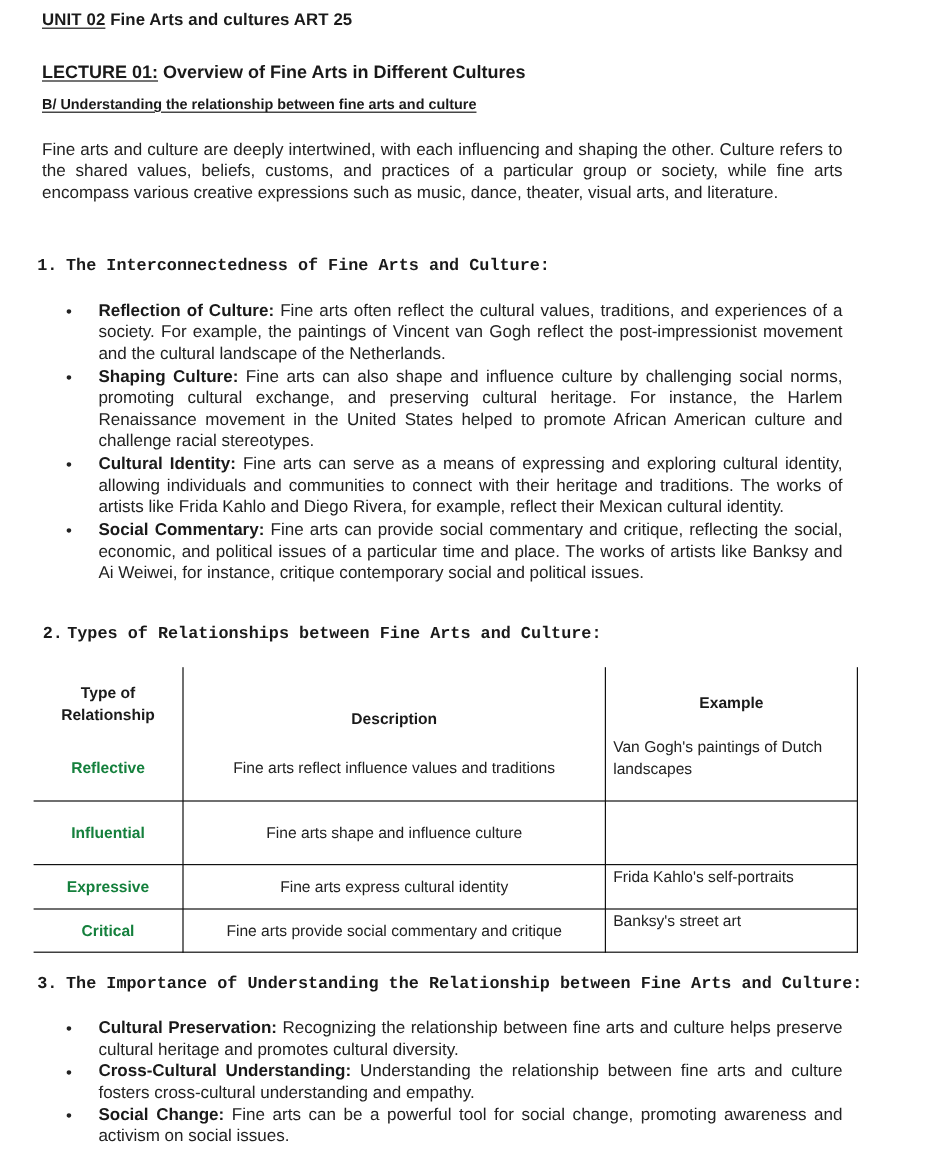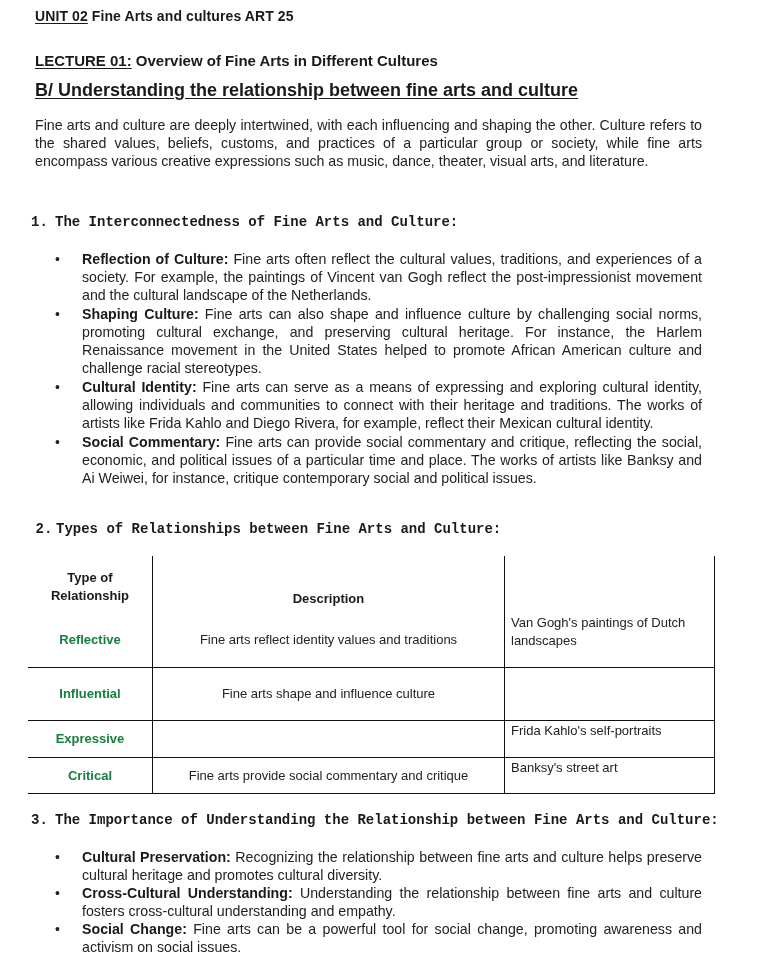--- a/index.html
+++ b/index.html
@@ -4,21 +4,21 @@
 <style>
   html, body { margin: 0; padding: 0; background: #ffffff; }
   body {
     width: 780px; height: 974px; position: relative; overflow: hidden;
     font-family: "Liberation Sans", sans-serif; color: #1a1a1a;
   }
   .abs { position: absolute; }
   .unit-title { left: 35px; top: 8px; font-size: 14px; font-weight: bold; letter-spacing: 0.1px; }
   .u { text-decoration: underline; text-underline-offset: 2px; }
   .lecture-title { left: 35px; top: 52px; font-size: 15px; font-weight: bold; }
-  .subtitle { left: 35px; top: 80px; font-size: 18px; font-weight: bold; text-decoration: underline; text-underline-offset: 2px; }
+  .subtitle { left: 35px; top: 80px; font-size: 12px; font-weight: bold; text-decoration: underline; text-underline-offset: 2px; }
   .intro {
     left: 35px; top: 116px; width: 667px; font-size: 14.2px; line-height: 18px;
     text-align: justify; color: #222;
   }
   .section-heading { font-size: 14px; font-weight: bold; color: #1a1a1a; font-family: Liberation Mono, monospace; }
   .section-heading .num { display: inline-block; width: 24px; }
   .bullets { margin: 0; padding: 0; list-style: none; }
   .bullets li {
     position: relative; padding-left: 27px; font-size: 14.2px; line-height: 18px;
     text-align: justify; color: #222;
@@ -80,29 +80,31 @@
   <div class="vline" style="left:124px; top:0; height:238px;"></div>
   <div class="vline" style="left:476px; top:0; height:238px;"></div>
   <div class="vline" style="left:686px; top:0; height:238px;"></div>
   <div class="hline" style="top:111px;"></div>
   <div class="hline" style="top:164px;"></div>
   <div class="hline" style="top:201px;"></div>
   <div class="hline" style="top:237px;"></div>
 
   <div class="cell hdr" style="left:0; width:124px; top:13px;">Type of Relationship</div>
   <div class="cell hdr" style="left:125px; width:351px; top:34px;">Description</div>
+  <div class="cell hdr" style="left:477px; width:209px; top:21px;">Example</div>
 
   <div class="cell type" style="left:0; width:124px; top:76px;">Reflective</div>
-  <div class="cell desc" style="left:125px; width:351px; top:76px;">Fine arts reflect identity values and traditions</div>
+  <div class="cell desc" style="left:125px; width:351px; top:76px;">Fine arts reflect influence values and traditions</div>
   <div class="cell ex" style="left:483px; width:190px; top:58px;">Van Gogh's paintings of Dutch landscapes</div>
 
   <div class="cell type" style="left:0; width:124px; top:130px;">Influential</div>
   <div class="cell desc" style="left:125px; width:351px; top:130px;">Fine arts shape and influence culture</div>
 
   <div class="cell type" style="left:0; width:124px; top:175px;">Expressive</div>
+  <div class="cell desc" style="left:125px; width:351px; top:175px;">Fine arts express cultural identity</div>
   <div class="cell ex" style="left:483px; width:200px; top:166px;">Frida Kahlo's self-portraits</div>
 
   <div class="cell type" style="left:0; width:124px; top:212px;">Critical</div>
   <div class="cell desc" style="left:125px; width:351px; top:212px;">Fine arts provide social commentary and critique</div>
   <div class="cell ex" style="left:483px; width:190px; top:203px;">Banksy's street art</div>
 </div>
 
 <div class="abs section-heading" style="left:31px; top:812px;">
   <span class="num">3.</span><span>The Importance of Understanding the Relationship between Fine Arts and Culture:</span>
 </div>

